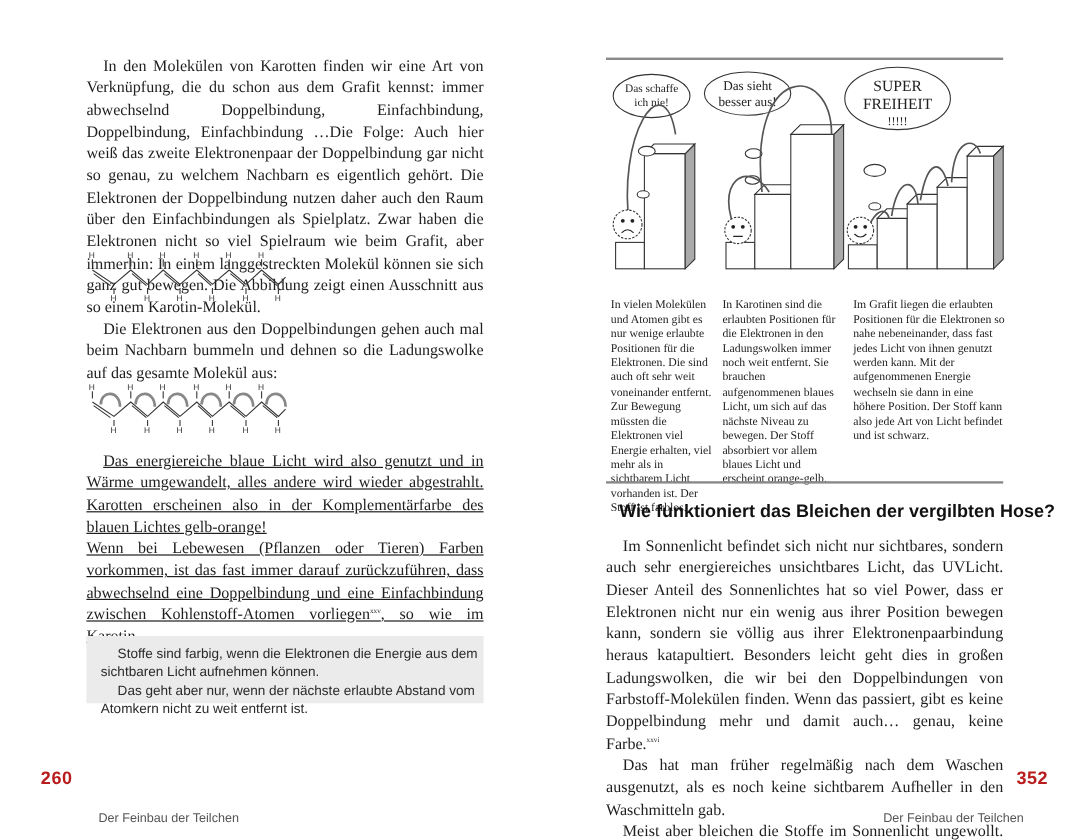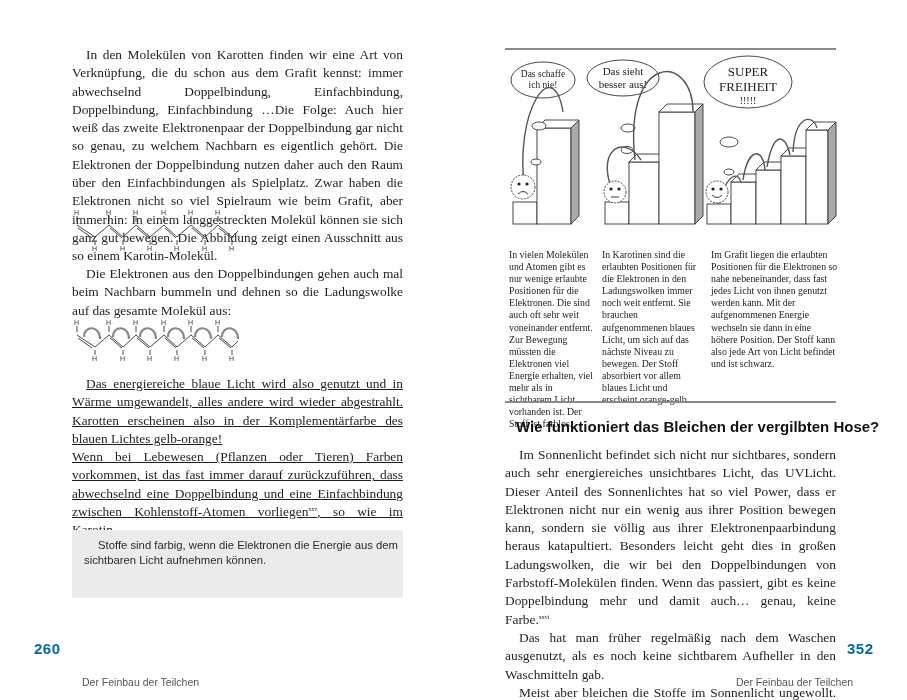--- a/index.html
+++ b/index.html
@@ -4,24 +4,24 @@
 <style>
   html, body { margin:0; padding:0; background:#fff; }
   body { width:907px; height:700px; position:relative; overflow:hidden; font-family:"DejaVu Serif", serif; color:#222; }
   .page { position:absolute; top:0; width:453px; height:700px; }
   .left { left:0; }
   .right { left:453px; }
   .para { position:absolute; font-family:"Liberation Serif", serif; font-size:13.4px; line-height:18.3px; text-align:justify; color:#1e1e1e; }
   .para p { margin:0; text-indent:14px; }
   .para p.noindent { text-indent:0; }
   .molecule { position:absolute; }
-  .callout { position:absolute; left:72px; top:530px; width:331px; height:68px; background:#ebebeb; font-family:"Liberation Sans", sans-serif; font-size:11.3px; line-height:15.3px; color:#2a2a2a; padding:8px 4px 0 12px; box-sizing:border-box; }
+  .callout { position:absolute; left:72px; top:530px; width:331px; height:56px; background:#ebebeb; font-family:"Liberation Sans", sans-serif; font-size:11.3px; line-height:15.3px; color:#2a2a2a; padding:8px 4px 0 12px; box-sizing:border-box; }
   .callout p { margin:0; text-indent:14px; }
   .footer-title { position:absolute; font-family:"Liberation Sans", sans-serif; font-size:10.5px; color:#555; top:676px; }
-  .page-num { position:absolute; font-family:"Liberation Sans", sans-serif; font-weight:bold; font-size:15px; color:#0369a1; top:640px; letter-spacing:0.5px; }
+  .page-num { position:absolute; font-family:"Liberation Sans", sans-serif; font-weight:bold; font-size:15px; color:#b91c1c; top:640px; letter-spacing:0.5px; }
   .rule { position:absolute; height:2px; background:#8a8a8a; }
   .caption { position:absolute; top:237px; font-family:"Liberation Serif", serif; font-size:9.8px; line-height:12.1px; color:#222;margin-top:12px; }
   .heading { position:absolute; left:516px; top:418px; font-family:"Liberation Sans", sans-serif; font-weight:bold; font-size:15px; color:#111; }
   sup { font-size:6px; line-height:0; vertical-align:super; }
   .bubble-text { font-family:"Liberation Serif", serif; }
 </style>
 </head>
 <body>
 
 <div class="page left">
@@ -122,20 +122,21 @@
   </svg>
 
   <div class="para" style="left:72px; top:375px; width:331px;text-decoration:underline;">
     <p>Das energiereiche blaue Licht wird also genutzt und in Wärme umgewandelt, alles andere wird wieder abgestrahlt. Karotten erscheinen also in der Komplementärfarbe des blauen Lichtes gelb-orange!</p>
     <p class="noindent"><span>Wenn bei Lebewesen (Pflanzen oder Tieren) Farben vorkommen, ist das fast immer darauf zurückzuführen, dass abwechselnd eine Doppelbindung und eine Einfachbindung zwischen Kohlenstoff-Atomen vorliegen</span><sup>xxv</sup><span>, so wie im Karotin.</span></p>
     <p>Und hier das letzte Puzzle-Teil:</p>
   </div>
 
   <div class="callout">
     <p>Stoffe sind farbig, wenn die Elektronen die Energie aus dem sichtbaren Licht aufnehmen können.</p>
+    <p>Das geht aber nur, wenn der nächste erlaubte Abstand vom Atomkern nicht zu weit entfernt ist.</p>
   </div>
 
   <div class="page-num" style="left:34px;">260</div>
   <div class="footer-title" style="left:82px;">Der Feinbau der Teilchen</div>
 </div>
 
 <div class="page right"></div>
 
 <div class="rule" style="left:505px; top:48px; width:331px;"></div>
 

